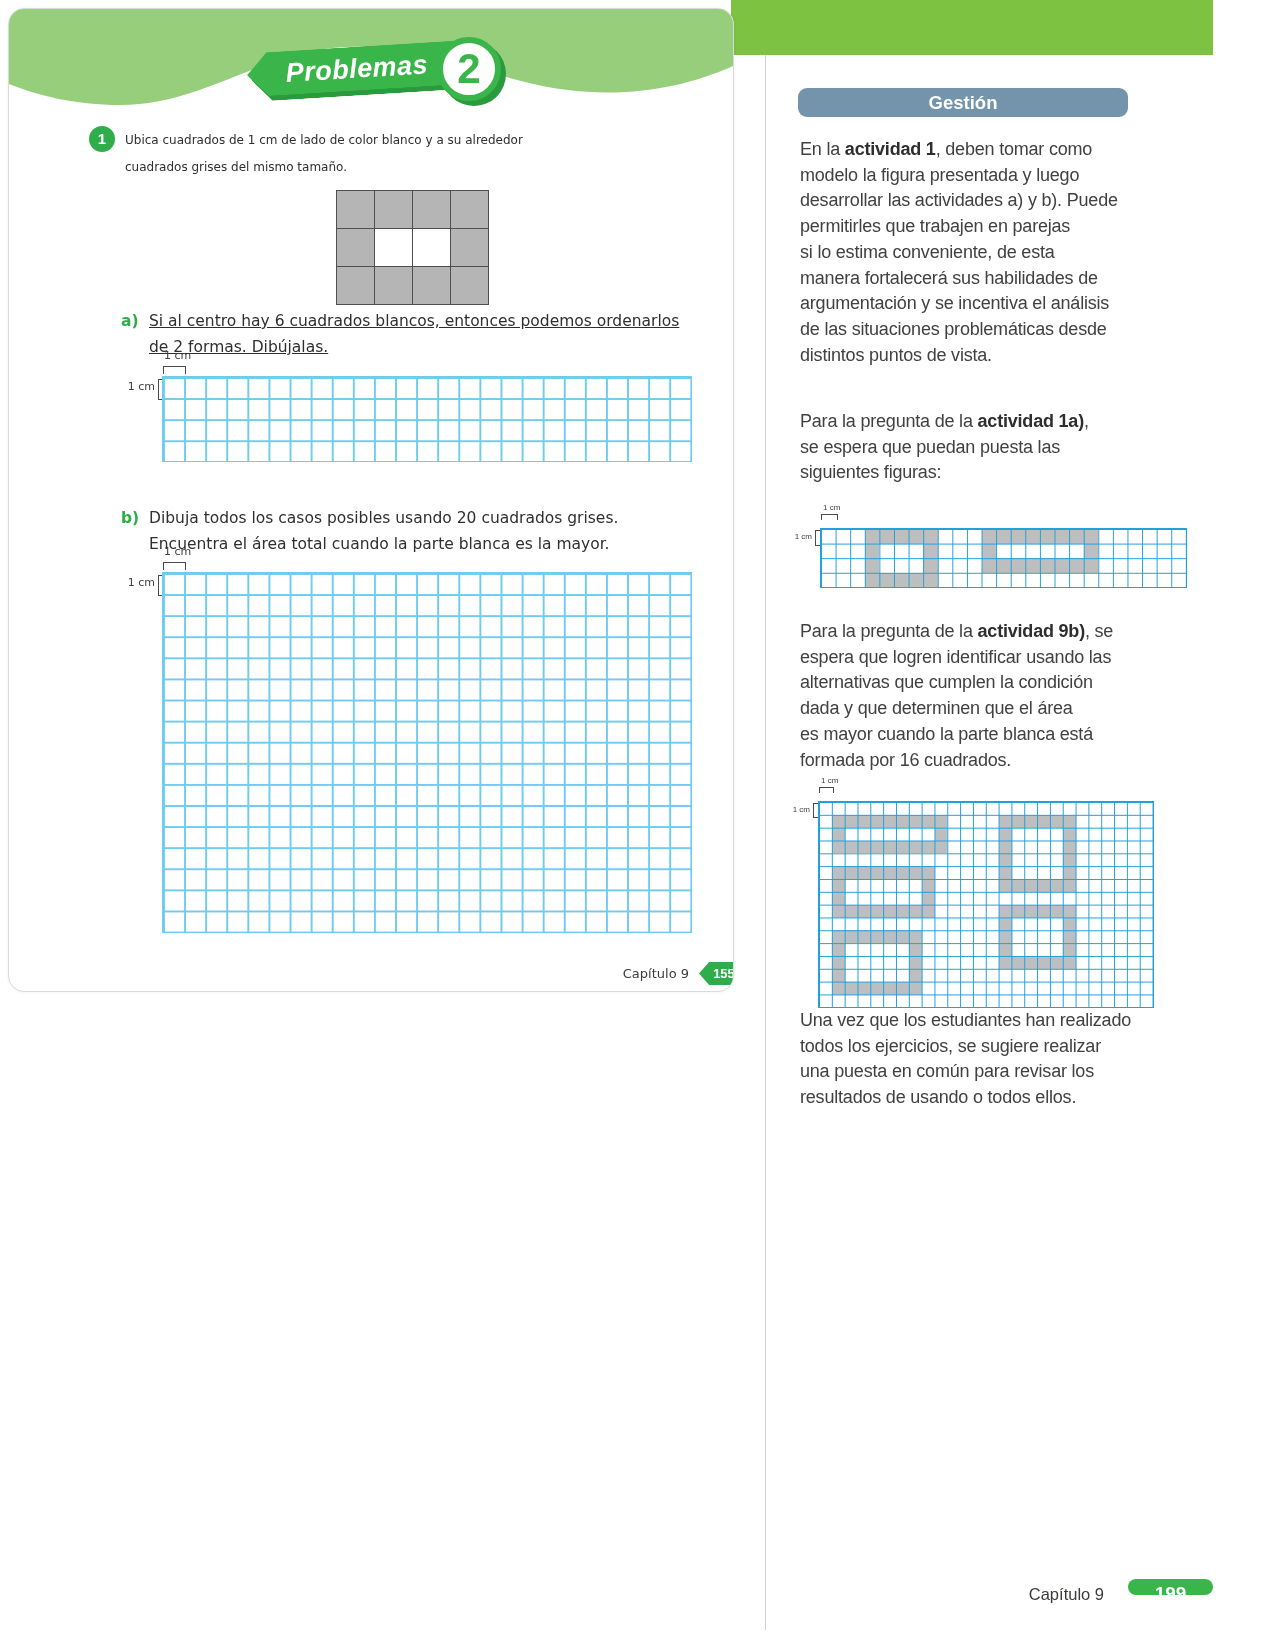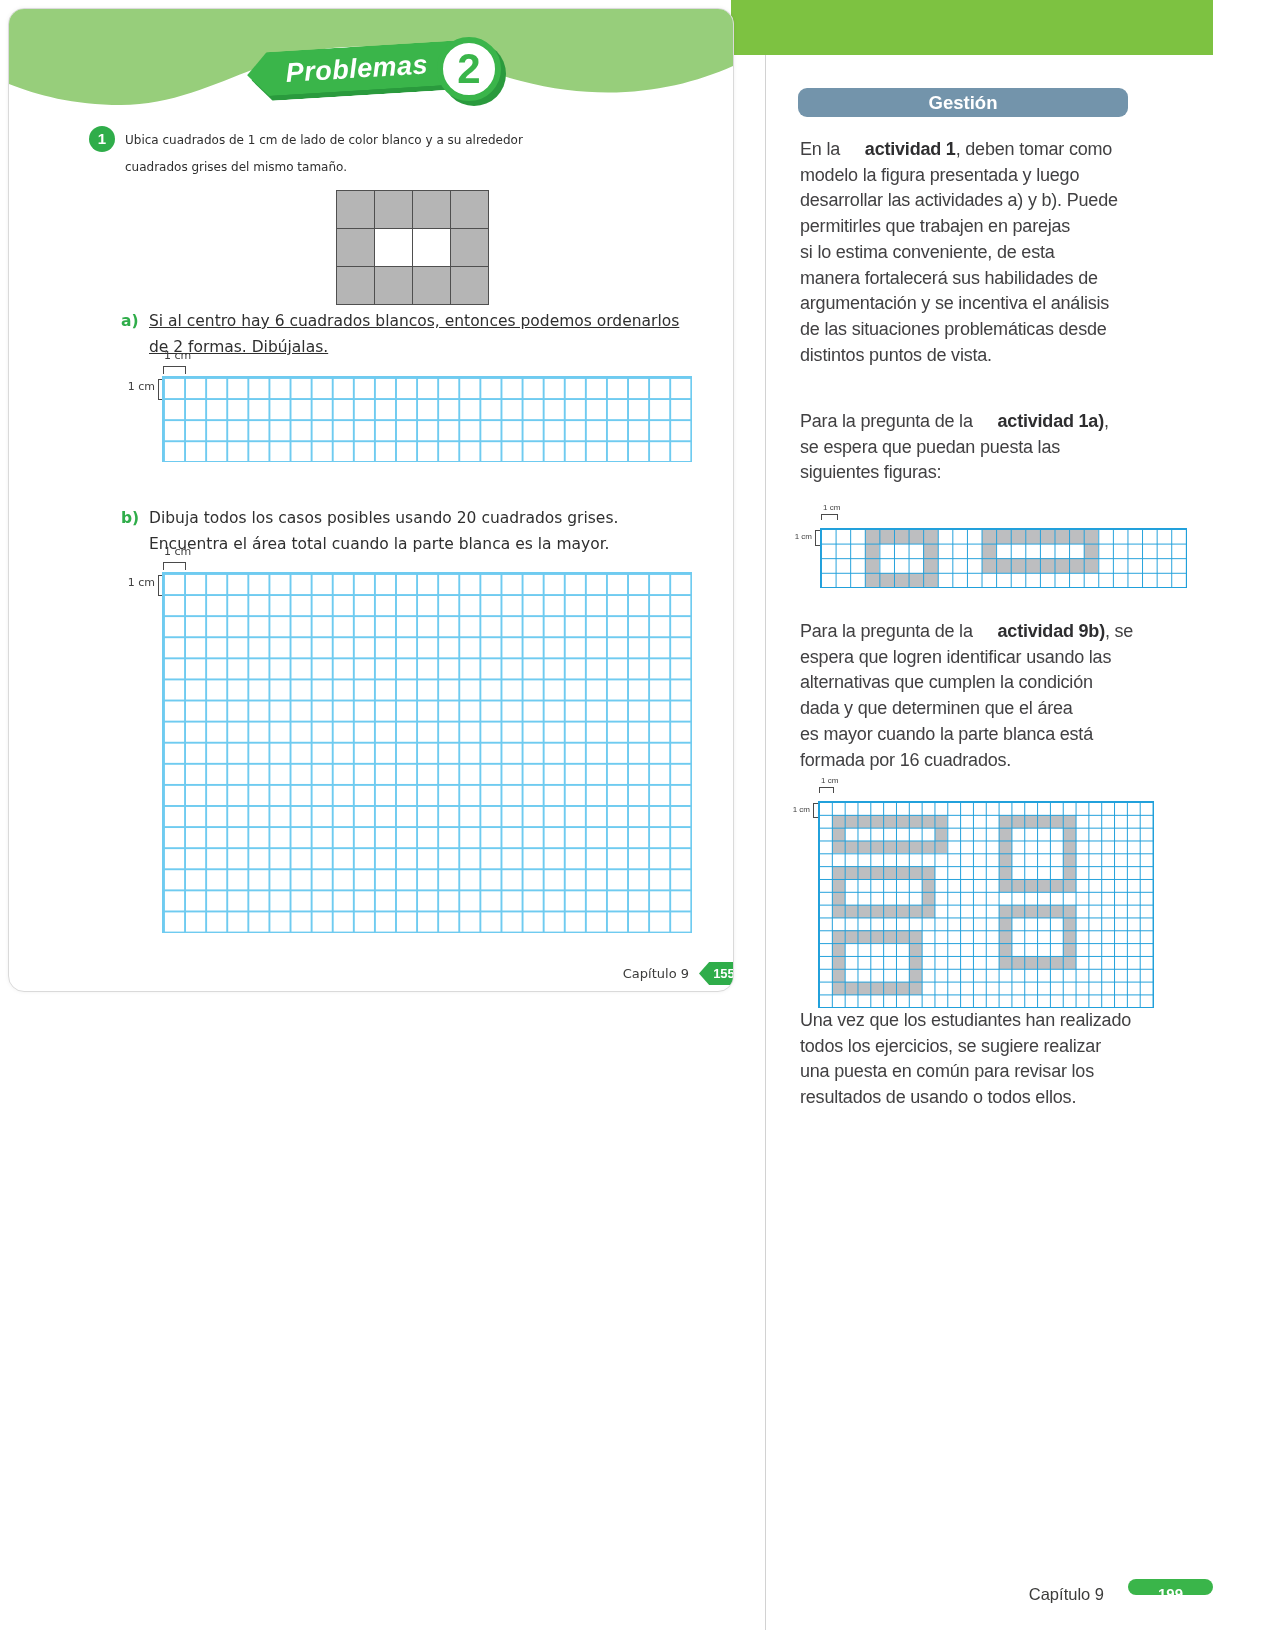--- a/index.html
+++ b/index.html
@@ -52,25 +52,25 @@
   .card-footer-text{font-size:13px;color:#3c3c3b;font-family:"DejaVu Sans",sans-serif;text-align:right;}
   .badge155{left:690px;top:953px;width:42px;height:23px;background:#2fad4a;color:#fff;
       font-weight:bold;font-size:13px;line-height:23px;text-align:center;
       clip-path:polygon(0 50%,22% 0,100% 0,100% 100%,22% 100%);padding-left:4px;}
 
   
   .gestion{left:798px;top:88px;width:330px;height:29px;background:#7394ab;border-radius:9px;
       color:#fff;font-weight:bold;font-size:18.5px;line-height:29px;text-align:center;}
   .para{color:#414042;font-size:18px;line-height:25.7px;letter-spacing:-0.2px;}
   .para .line{white-space:nowrap;}
-  .para b{font-weight:bold;color:#2e2e30;margin-left:20px;}
+  .para b{font-weight:bold;color:#2e2e30;}
 
   .doc-footer-text{font-size:16.5px;color:#3c3c3b;text-align:right;}
   .badge199{left:1128px;top:1579px;width:85px;height:16px;background:#3ab54a;border-radius:9px;
-      color:#fff;font-weight:bold;font-size:15px;line-height:30px;text-align:center;}
+      color:#fff;font-weight:bold;font-size:19px;line-height:30px;text-align:center;}
 </style>
 </head>
 <body>
 
 <div class="canvas">
 
   <div class="abs strip"></div>
   <div class="abs gutter"></div>
 
   <section class="abs card">

